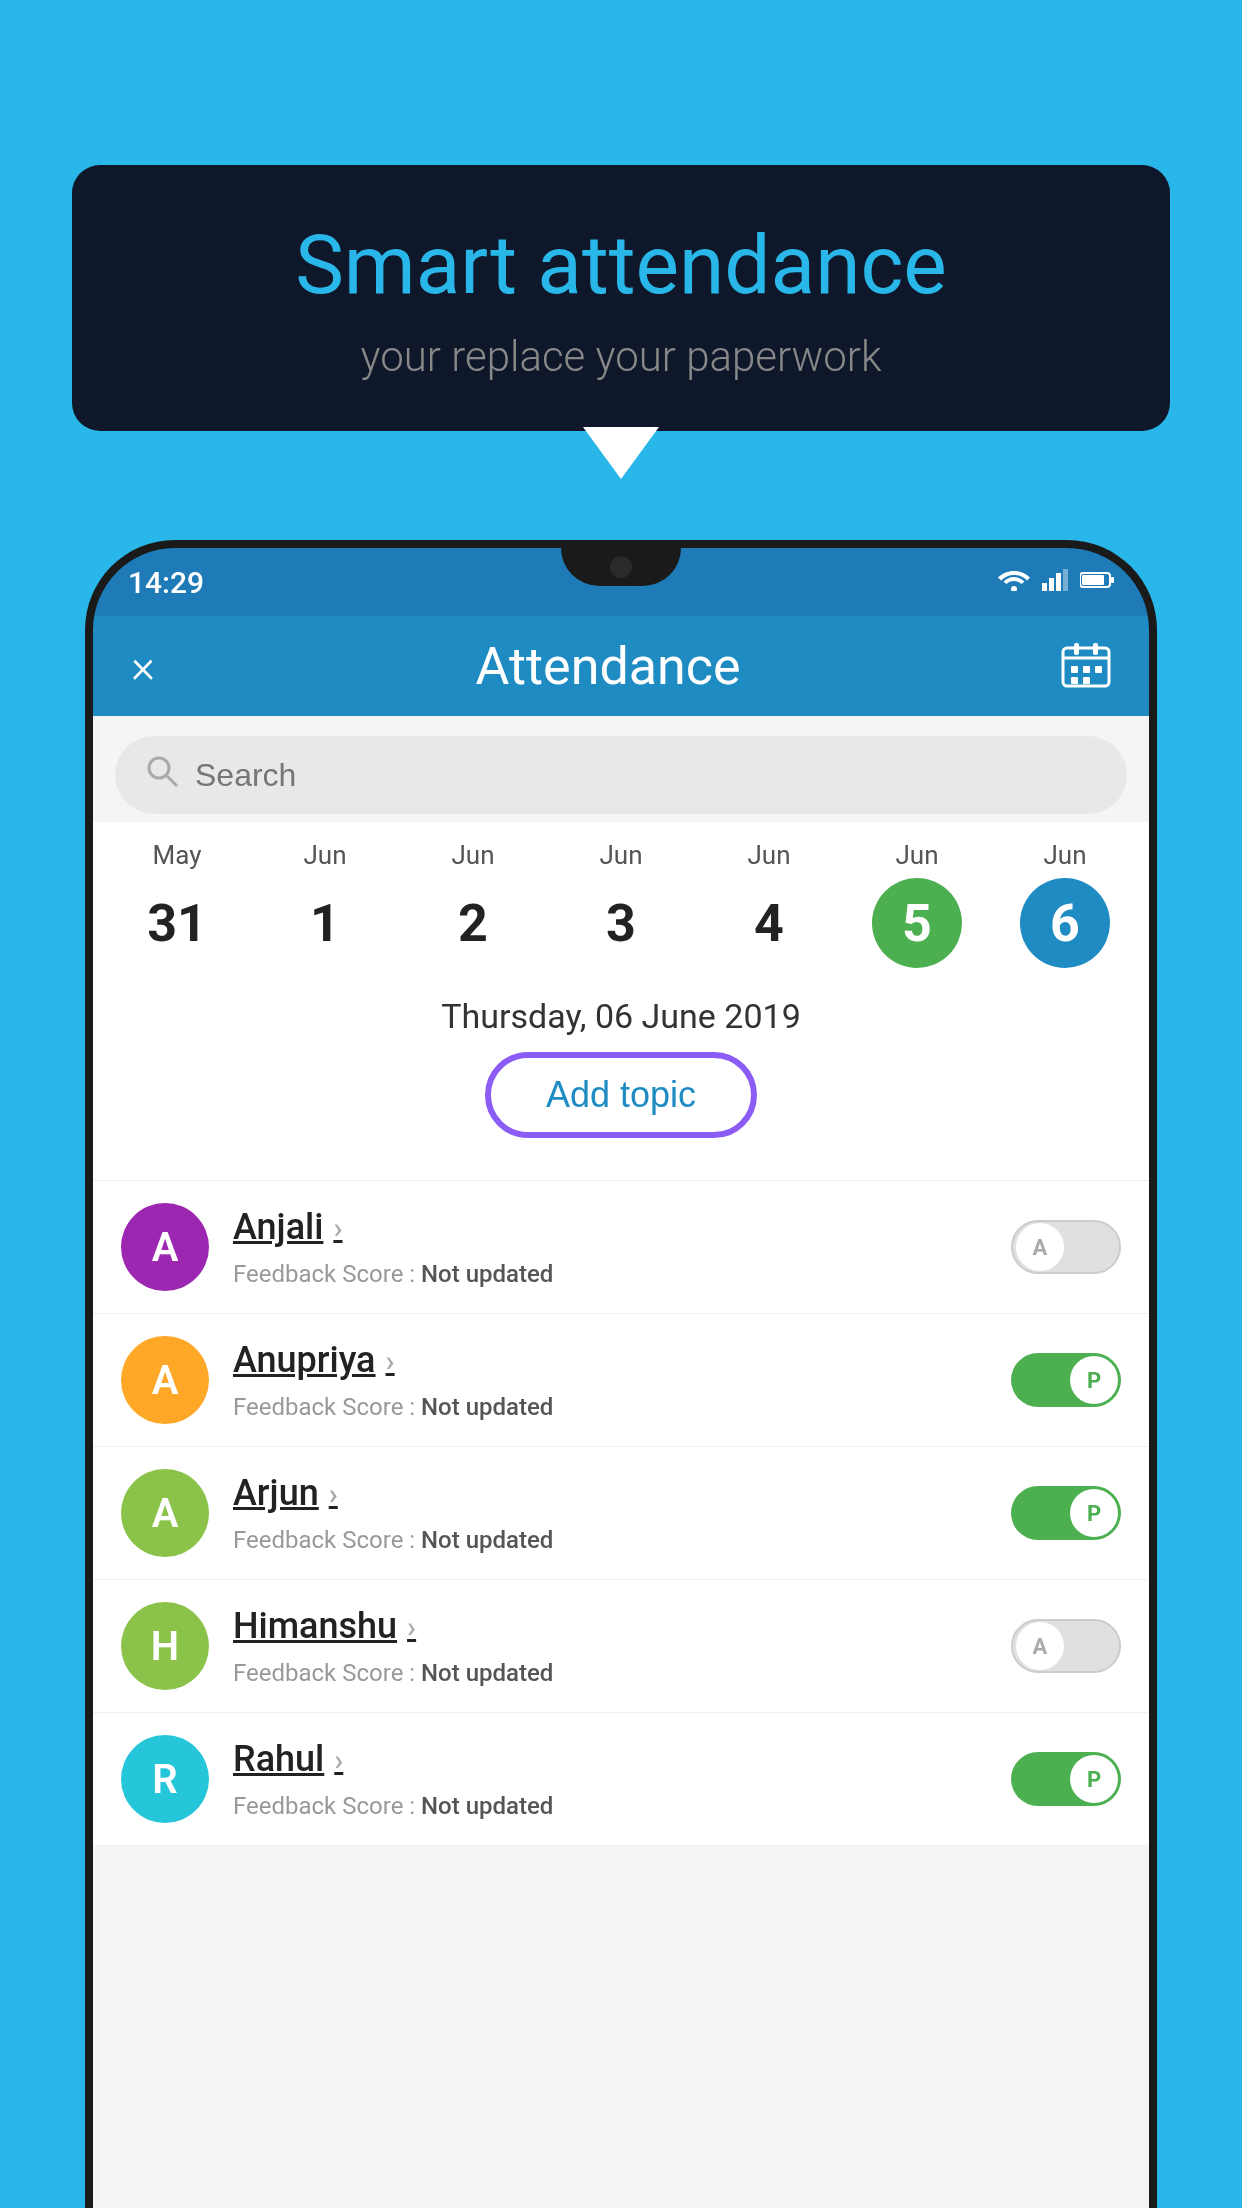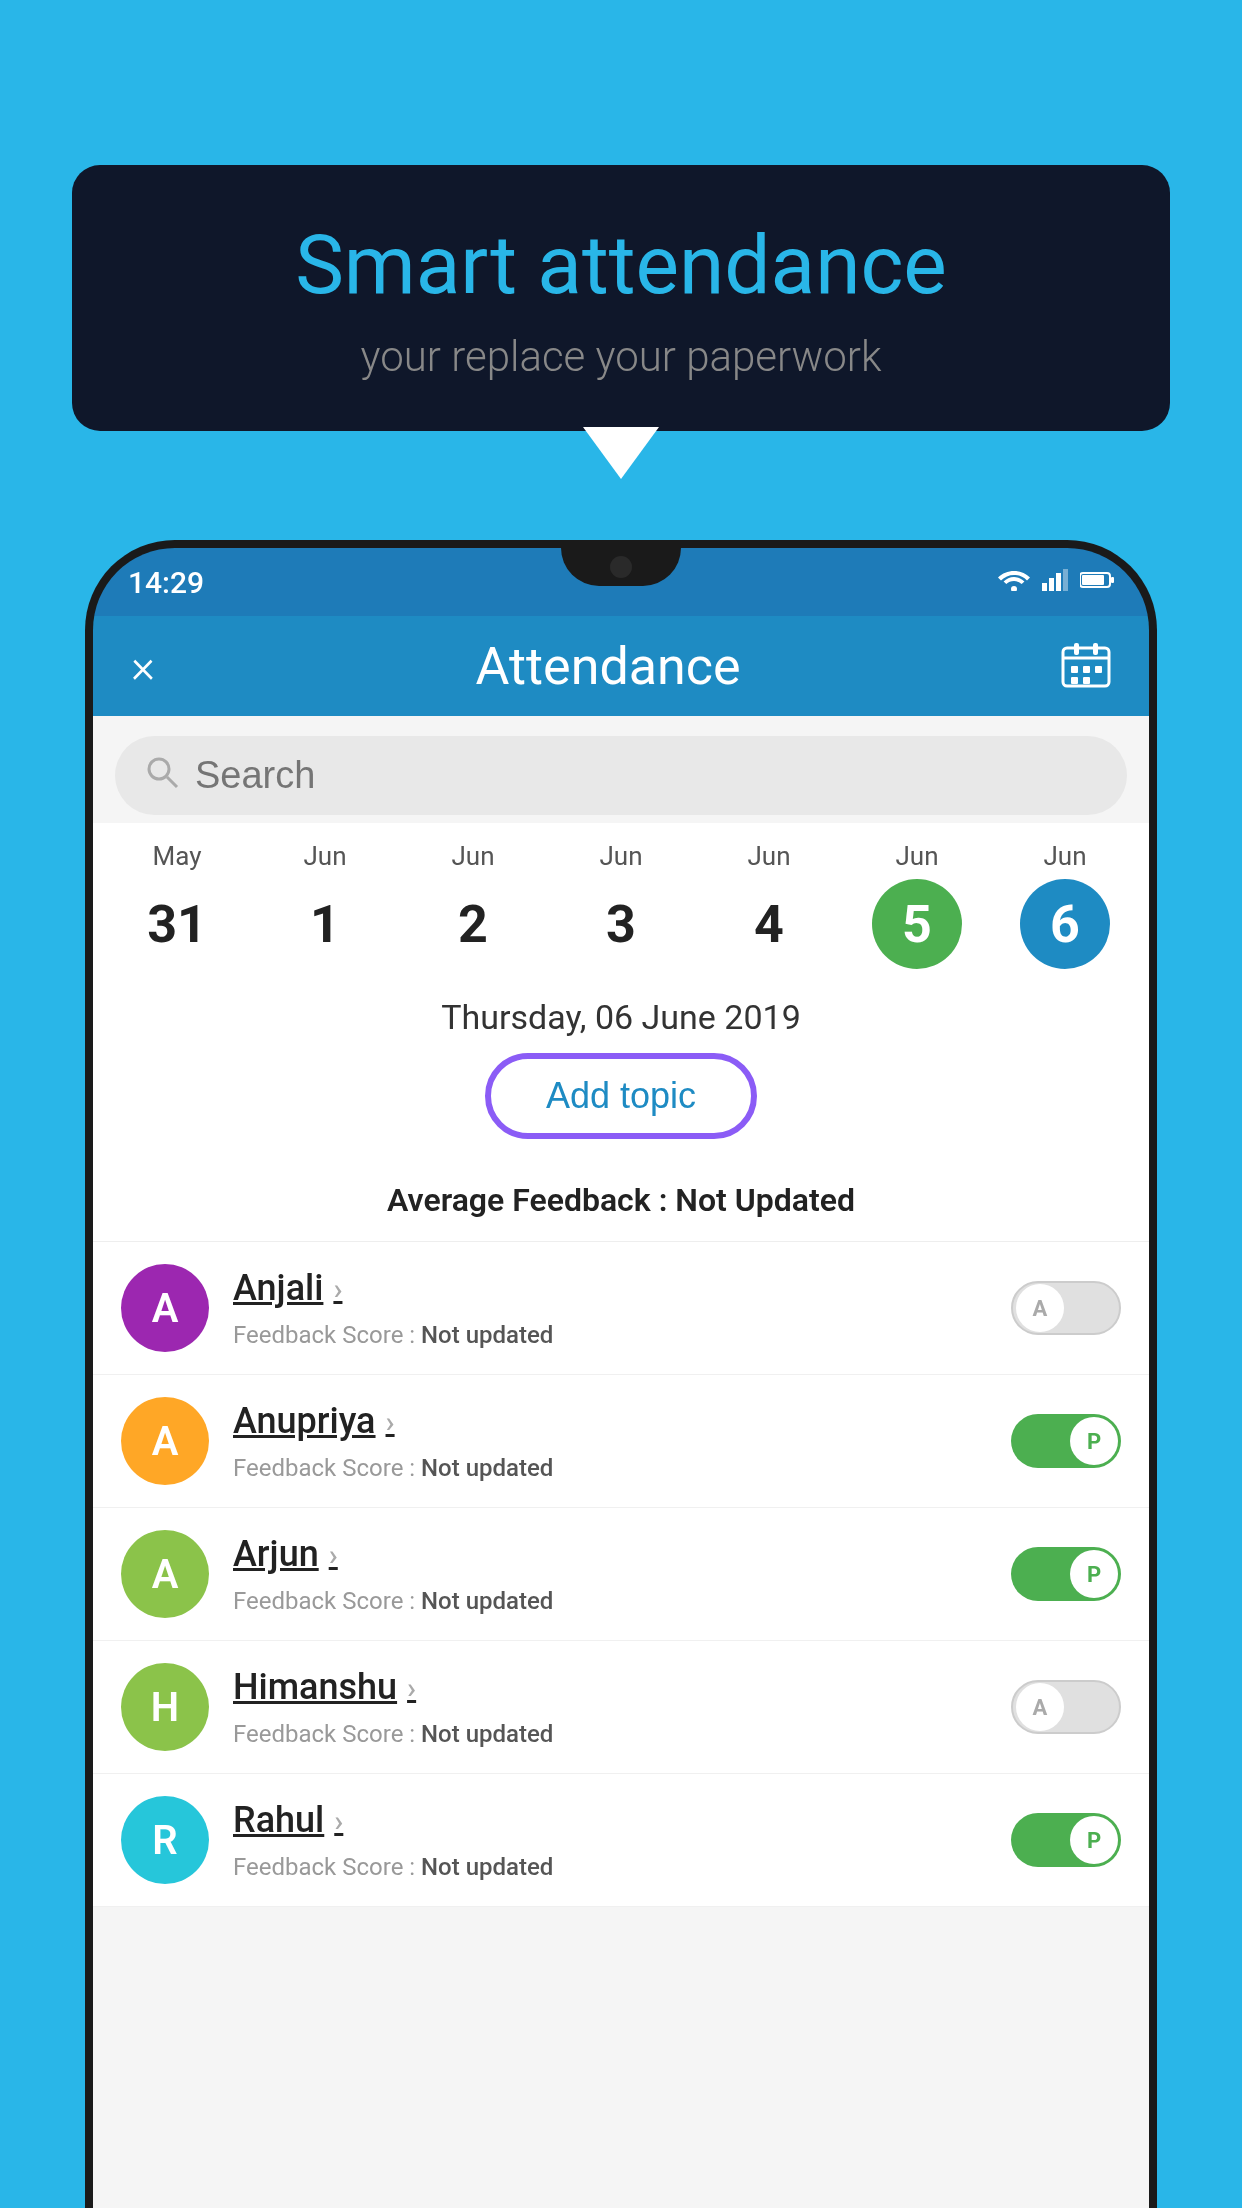--- a/index.html
+++ b/index.html
@@ -176,21 +176,21 @@
       padding: 18px 30px;
     }
 
     .search-icon-wrap {
       margin-right: 16px;
       color: #999;
       font-size: 34px;
     }
 
     .search-input {
-      font-size: 38px;
+      font-size: 32px;
       color: #aaa;
       background: transparent;
       border: none;
       outline: none;
       flex: 1;
     }
 
     
     .date-strip {
       display: flex;
@@ -485,24 +485,20 @@
             <div class="date-number blue-circle">6</div>
           </div>
         </div>
 
       <div class="selected-date">Thursday, 06 June 2019</div>
 
       <div style="background:white;text-align:center;padding-bottom:20px;">
         <button class="add-topic-btn">Add topic</button>
       </div>
 
-      <div class="avg-feedback">
-        <span>Average Feedback :</span>
-        <span>Not Updated</span>
-      </div>
 
       <div class="student-list" id="student-list">
       <div class="student-item">
             <div class="avatar" style="background: rgb(156, 39, 176);">A</div>
             <div class="student-info">
               <div class="student-name">Anjali <span class="chevron">›</span></div>
               <div class="student-feedback">Feedback Score : <span>Not updated</span></div>
             </div>
             <div class="toggle-wrap">
               <div class="toggle off">

